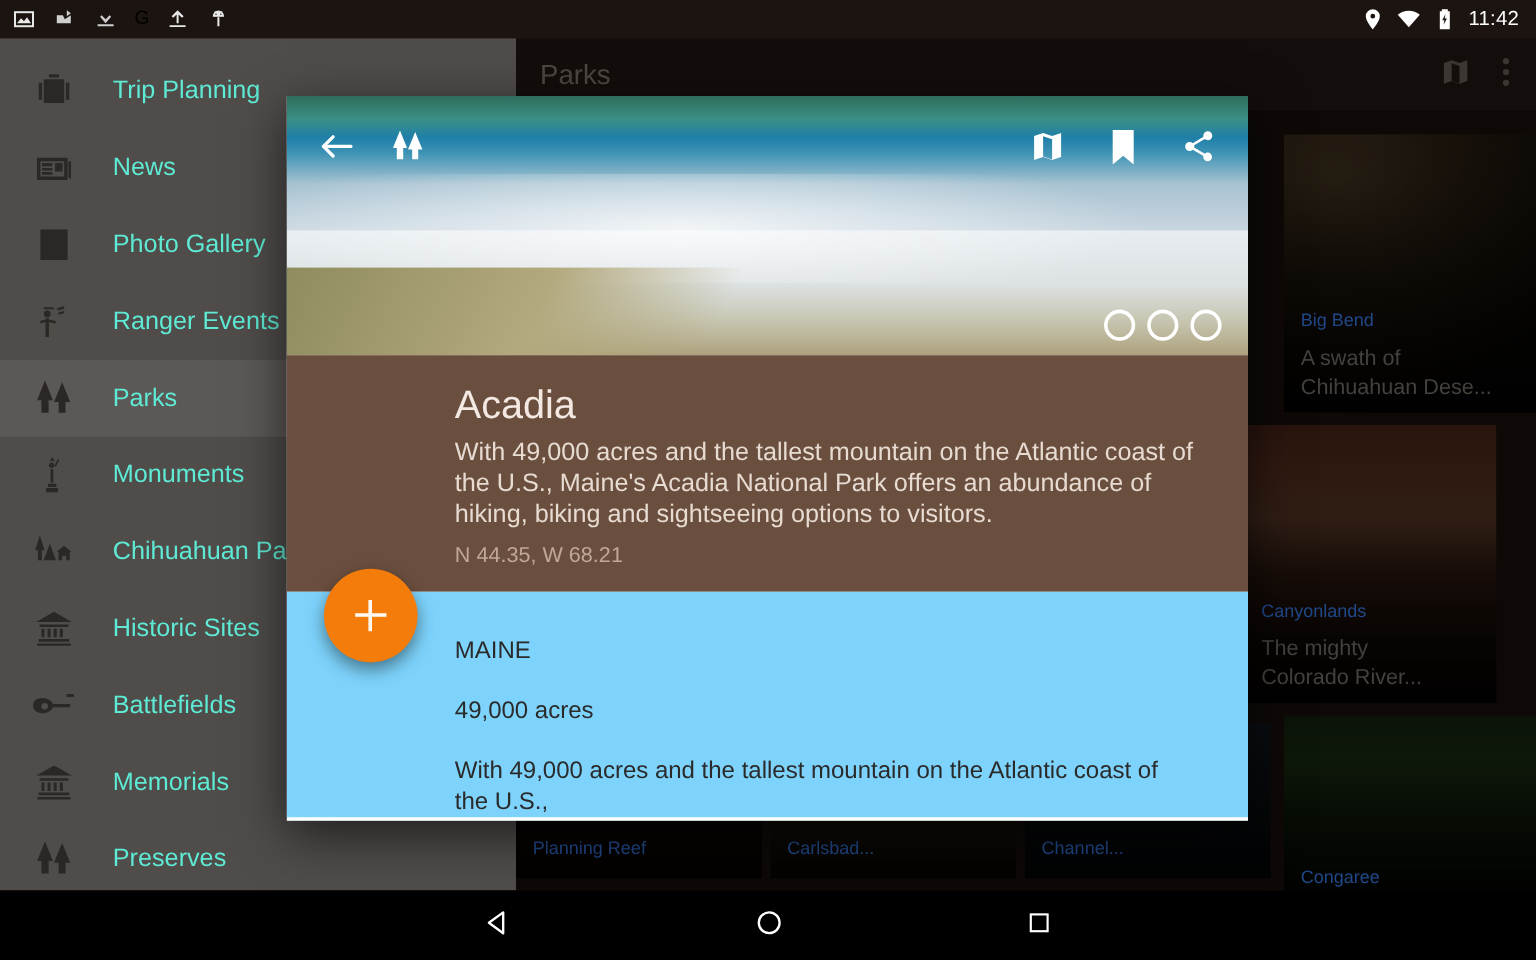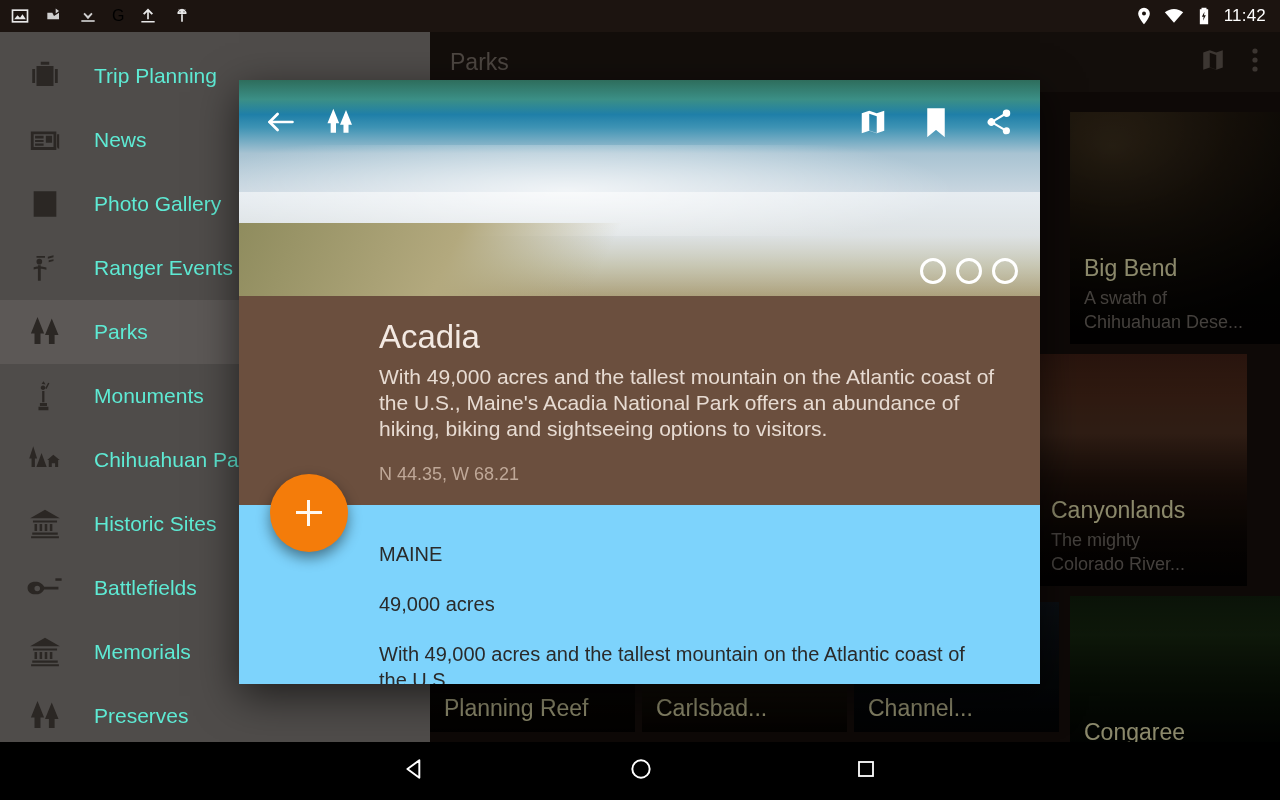--- a/index.html
+++ b/index.html
@@ -29,21 +29,21 @@
   }
   .appbar-title { color:#8d8178; font-size:23px; margin-left:20px; flex:1; }
   .appbar-actions { display:flex; align-items:center; gap:26px; padding-right:22px; }
 
   
   .bg-grid { position:absolute; top:92px; left:430px; width:850px; height:650px; z-index:4; }
   .bg-card { position:absolute; overflow:hidden; background:#100b08; }
   .bg-card .photo { position:absolute; inset:0; }
   .bg-card .shade { position:absolute; inset:0; background:linear-gradient(to bottom, rgba(0,0,0,.30), rgba(0,0,0,.72)); }
   .bg-card .cap { position:absolute; left:14px; right:10px; bottom:10px; }
-  .bg-card .cap .t { color:#fef9c3; font-size:23px; line-height:28px; }
+  .bg-card .cap .t { color:#3b82f6; font-size:15px; line-height:28px; }
   .bg-card .cap .s { color:#7d766f; font-size:18px; line-height:24px; margin-top:4px; }
 
   
   .ph-bigbend { background:
       radial-gradient(120% 80% at 20% 15%, #6b5434 0%, #3b2c1a 45%, #0d0a07 100%),
       linear-gradient(115deg, #2a1f12 0%, #5d4426 35%, #161009 70%, #070504 100%); }
   .ph-canyon { background:
       linear-gradient(to bottom, #6a3524 0%, #8a4c31 18%, #9c6144 34%, #55301f 55%, #23140c 80%, #0c0705 100%); }
   .ph-congaree { background:
       linear-gradient(to bottom, #1d3317 0%, #2c4a20 25%, #1a3013 55%, #0c1609 85%, #050a04 100%); }
@@ -86,21 +86,21 @@
     background:linear-gradient(115deg, #8f8c5e 0%, #b3a97e 50%, rgba(190,190,175,0) 85%); }
   .hero-top { position:absolute; top:26px; left:0; right:0; display:flex; align-items:center; padding:0 26px; }
   .hero-top .left { display:flex; align-items:center; gap:26px; }
   .hero-top .right { margin-left:auto; display:flex; align-items:center; gap:36px; }
   .dots { position:absolute; right:22px; bottom:12px; display:flex; gap:10px; }
   .dot { width:26px; height:26px; border:3px solid #fff; border-radius:50%; }
 
   .detail-head { background:#6b4f3e; padding:22px 0 20px 140px; position:relative; }
   .detail-title { color:#f3e9e2; font-size:33px; line-height:38px; font-weight:400; }
   .detail-desc { color:#e7dbd2; font-size:21px; line-height:26px; margin-top:8px; max-width:620px; }
-  .detail-coords { color:#bfa898; font-size:18px; margin-top:22px; }
+  .detail-coords { color:#bfa898; font-size:18px; margin-top:10px; }
 
   .fab {
     position:absolute; left:270px; top:474px; width:78px; height:78px;
     border-radius:50%; background:#f47c0a; z-index:33;
     box-shadow:0 6px 14px rgba(0,0,0,.45);
     display:flex; align-items:center; justify-content:center;
   }
   .fab .plus { position:relative; width:26px; height:26px; }
   .fab .plus::before, .fab .plus::after {
     content:""; position:absolute; background:#fff8f0;

